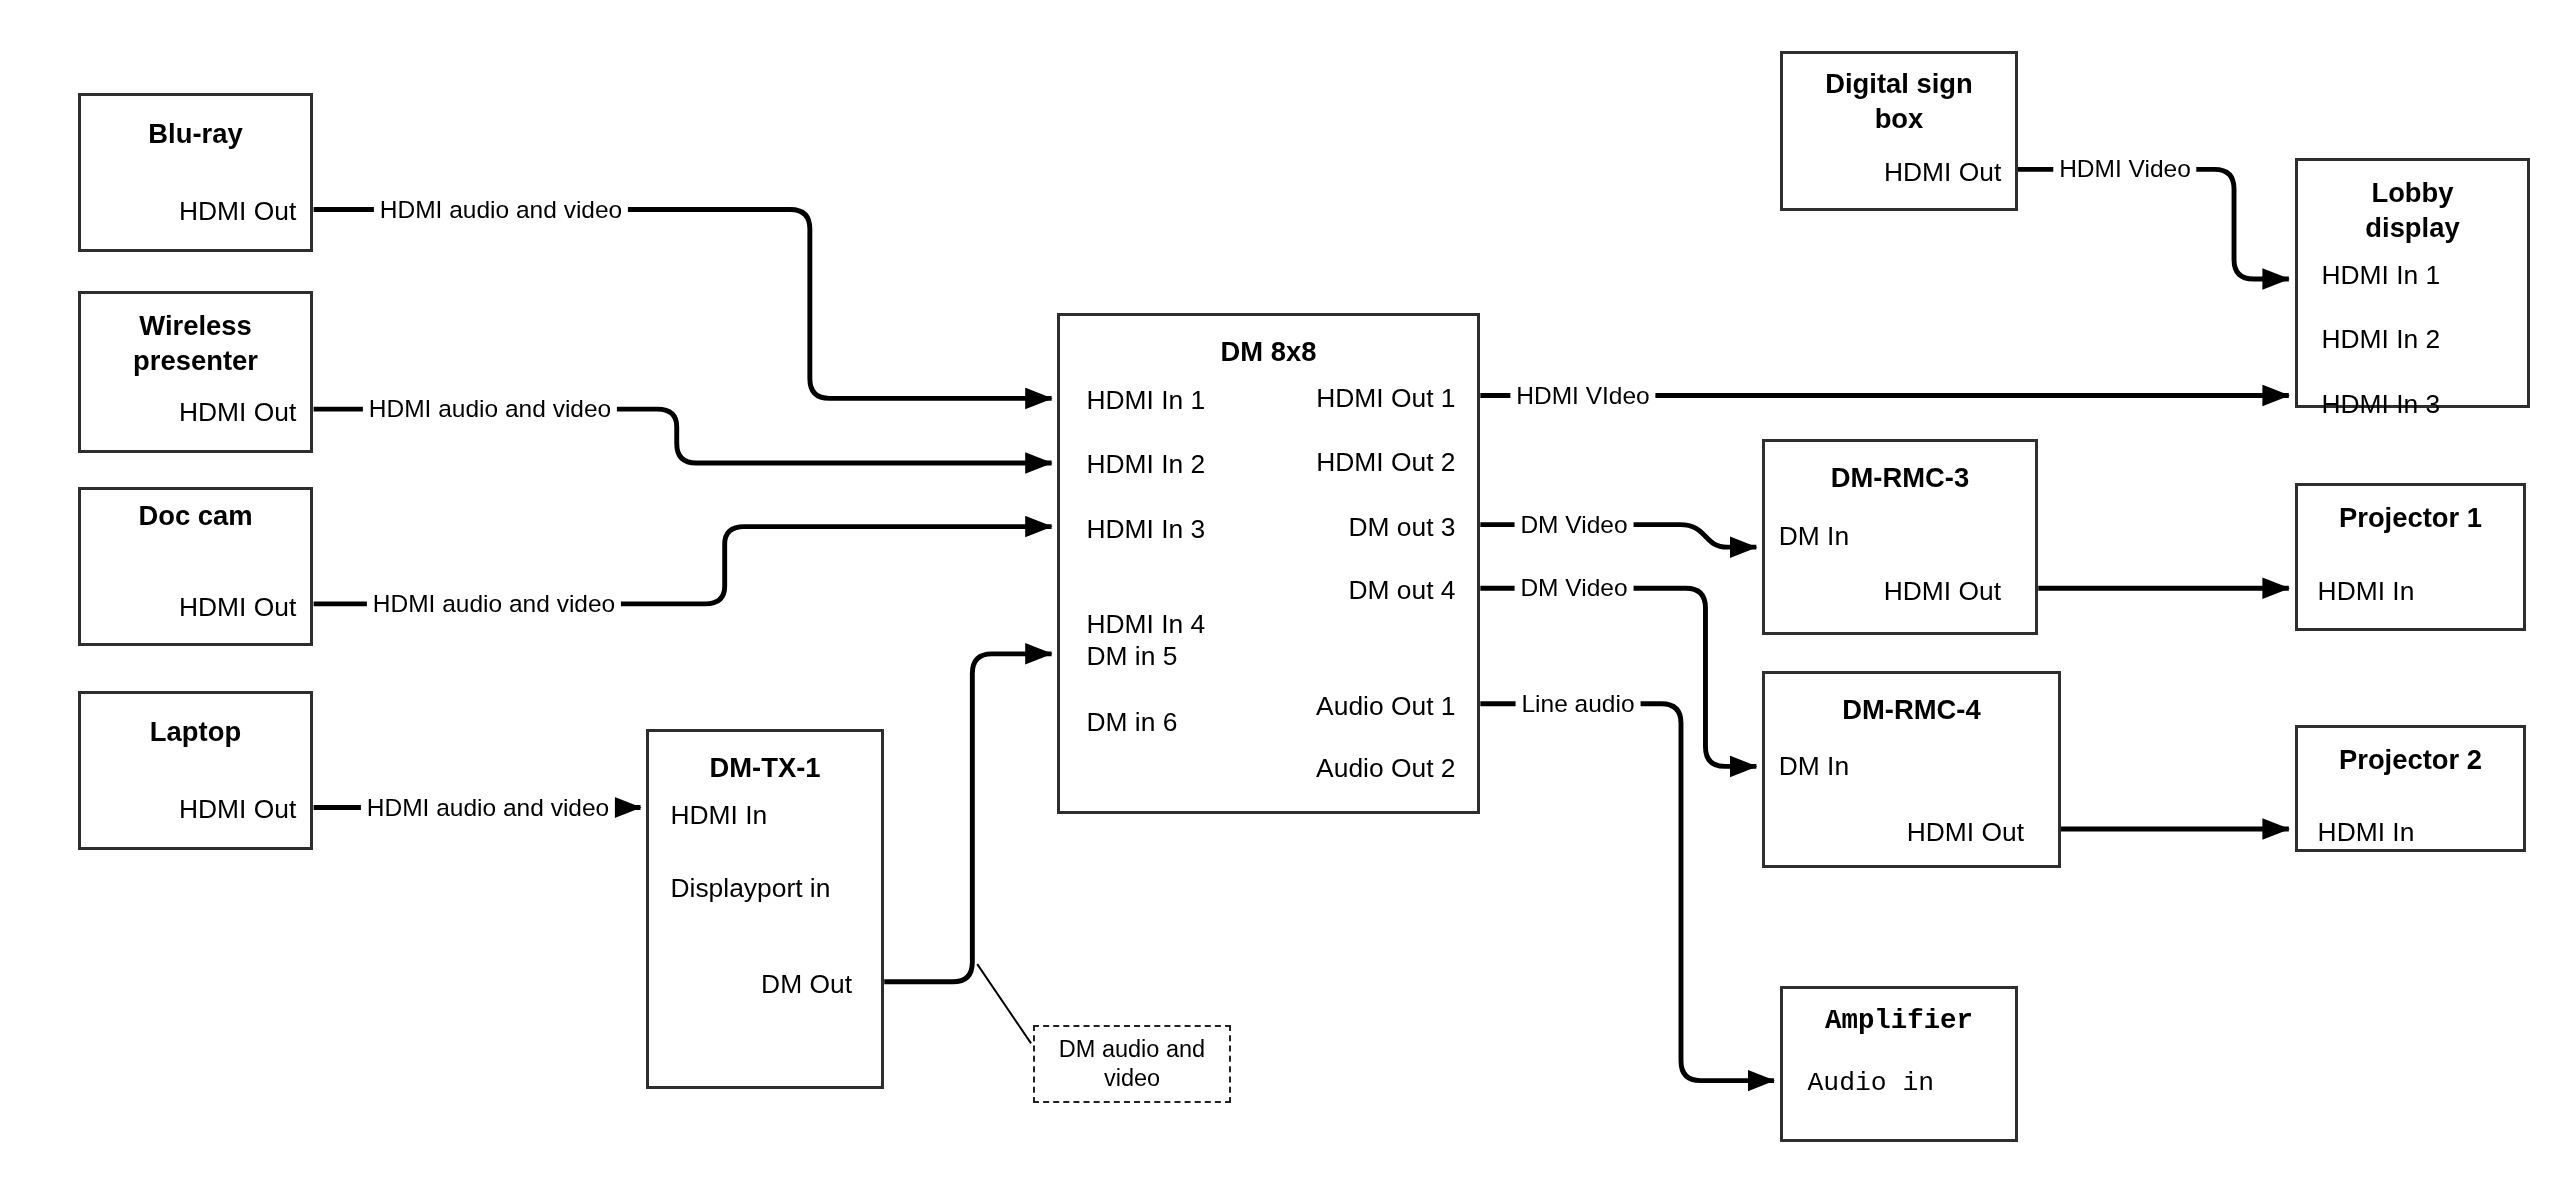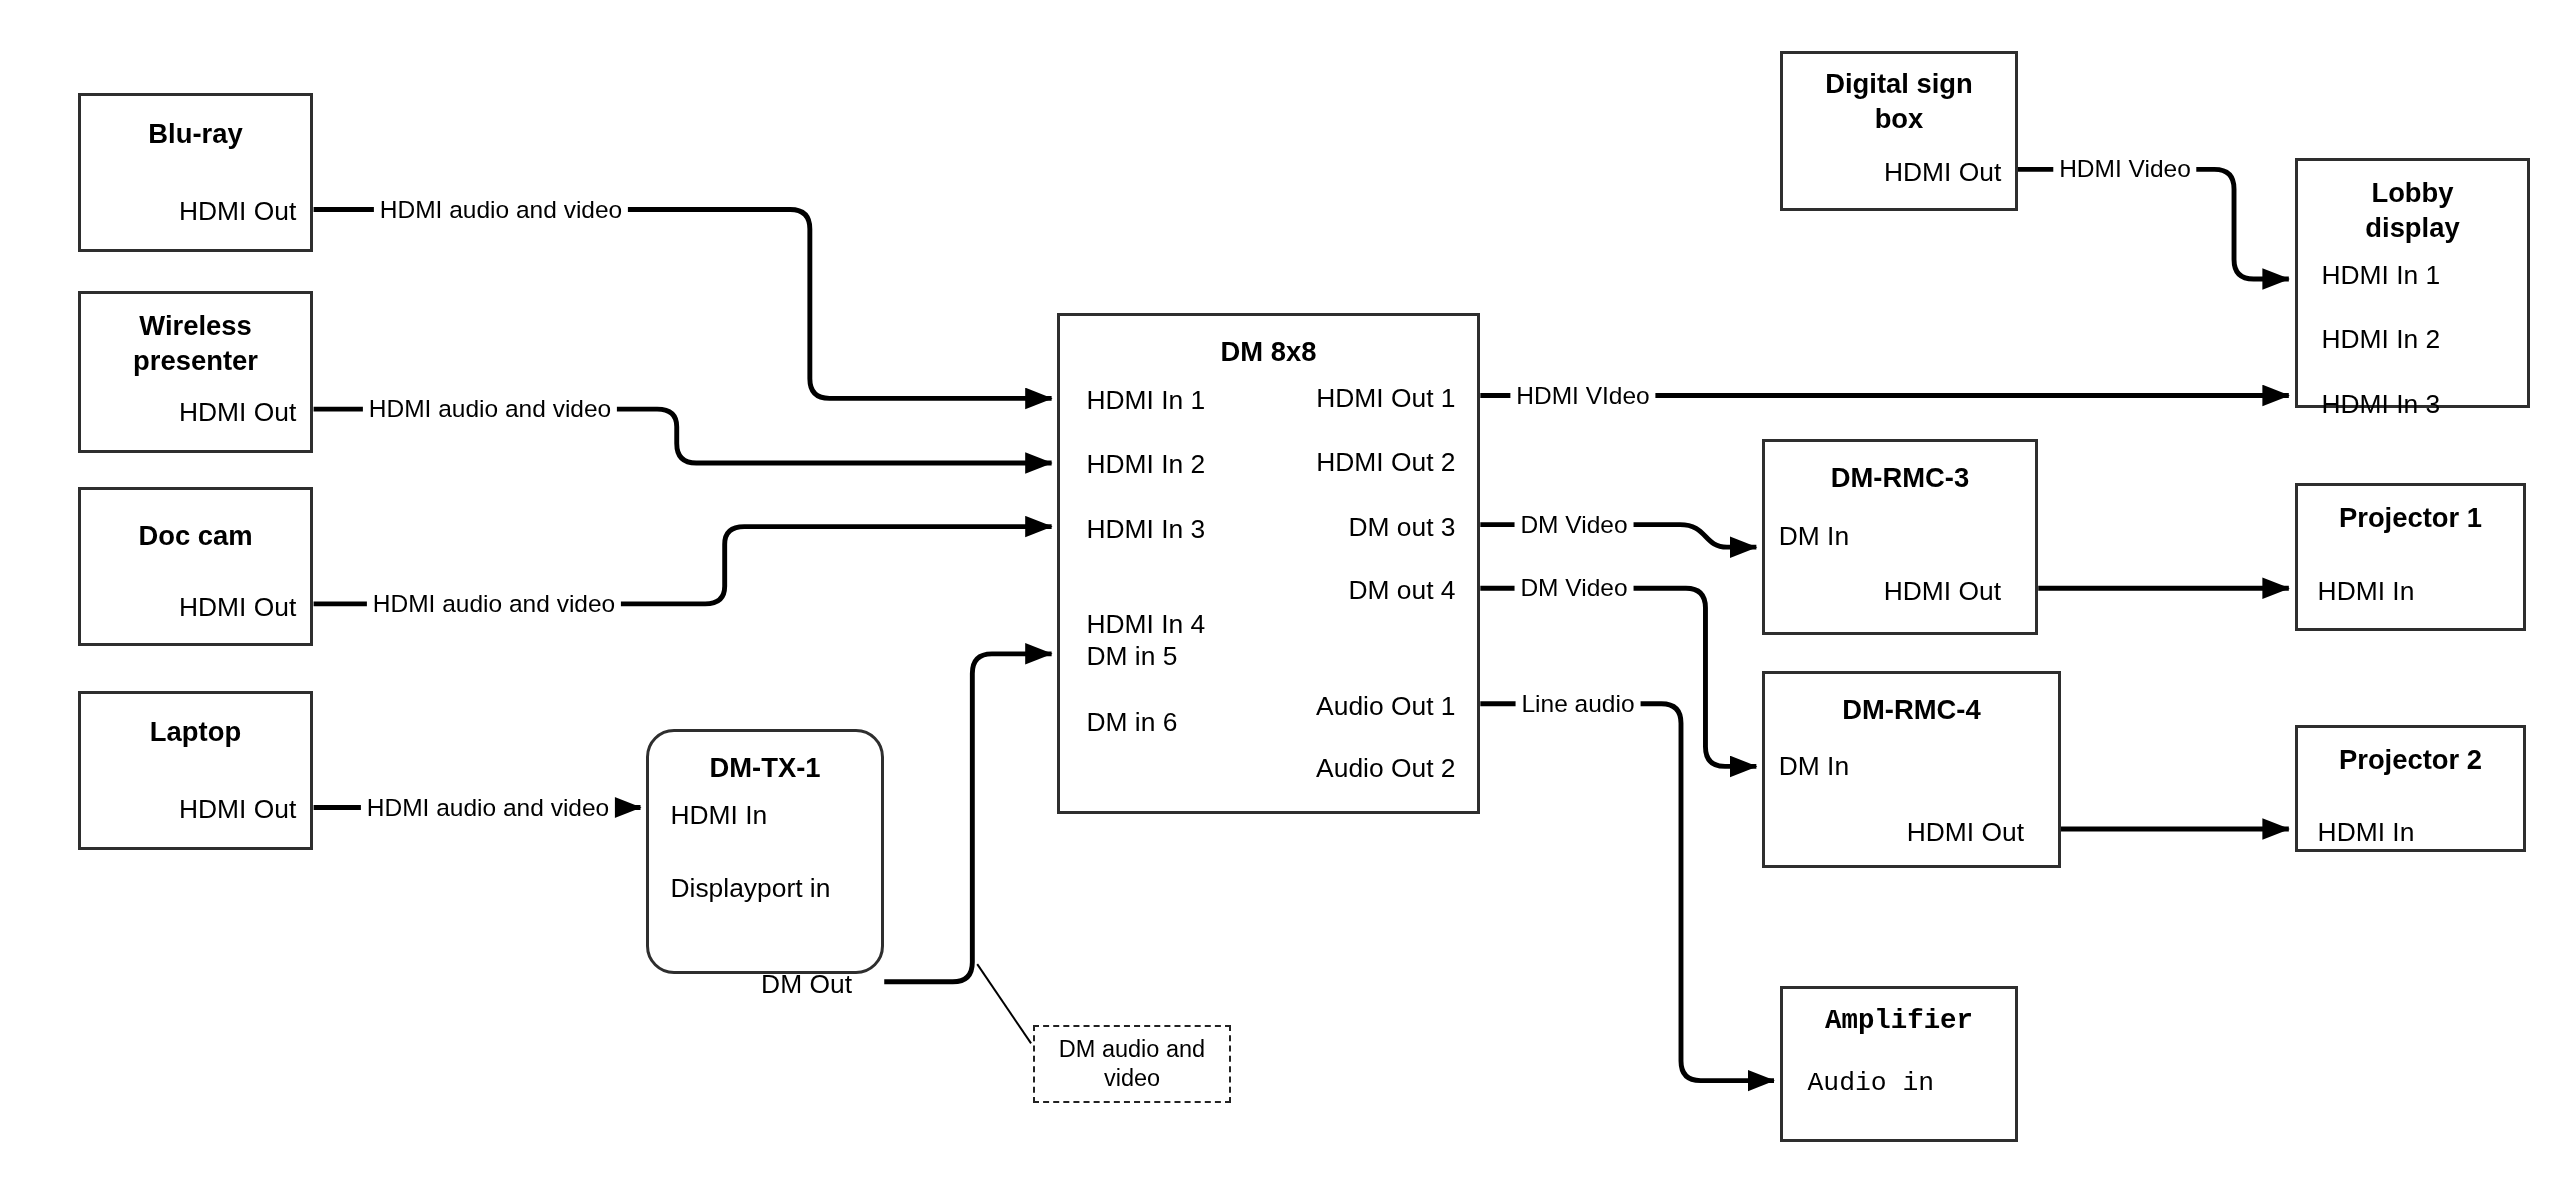--- a/index.html
+++ b/index.html
@@ -49,30 +49,30 @@
     <div class="title" style="margin-top:19.6px;">Blu-ray</div>
     <div class="port" style="top:100px;right:13.7px;">HDMI Out</div>
   </div>
 
   <div class="device" style="left:78px;top:291px;width:235px;height:162px;">
     <div class="title" style="margin-top:13.7px;max-width:176px;">Wireless presenter</div>
     <div class="port" style="top:103px;right:13.7px;">HDMI Out</div>
   </div>
 
   <div class="device" style="left:78px;top:487px;width:235px;height:159px;">
-    <div class="title" style="margin-top:28px;">Doc cam</div>
+    <div class="title" style="margin-top:8px;">Doc cam</div>
     <div class="port" style="top:102px;right:13.7px;">HDMI Out</div>
   </div>
 
   <div class="device" style="left:78px;top:691px;width:235px;height:159px;">
     <div class="title" style="margin-top:19.6px;">Laptop</div>
     <div class="port" style="top:100px;right:13.7px;">HDMI Out</div>
   </div>
 
-  <div class="device" style="left:646px;top:729px;width:238px;height:245px;border-radius:28px;">
+  <div class="device" style="left:646px;top:729px;width:238px;height:360px;">
     <div class="title" style="margin-top:17.6px;">DM-TX-1</div>
     <div class="port" style="top:68px;left:21.5px;">HDMI In</div>
     <div class="port" style="top:141px;left:21.5px;">Displayport in</div>
     <div class="port" style="top:237px;right:29px;">DM Out</div>
   </div>
 
   <div class="device" style="left:1057px;top:313px;width:423px;height:501px;">
     <div class="title" style="margin-top:17.6px;">DM 8x8</div>
     <div class="port" style="top:69px;left:26.4px;">HDMI In 1</div>
     <div class="port" style="top:133px;left:26.4px;">HDMI In 2</div>

